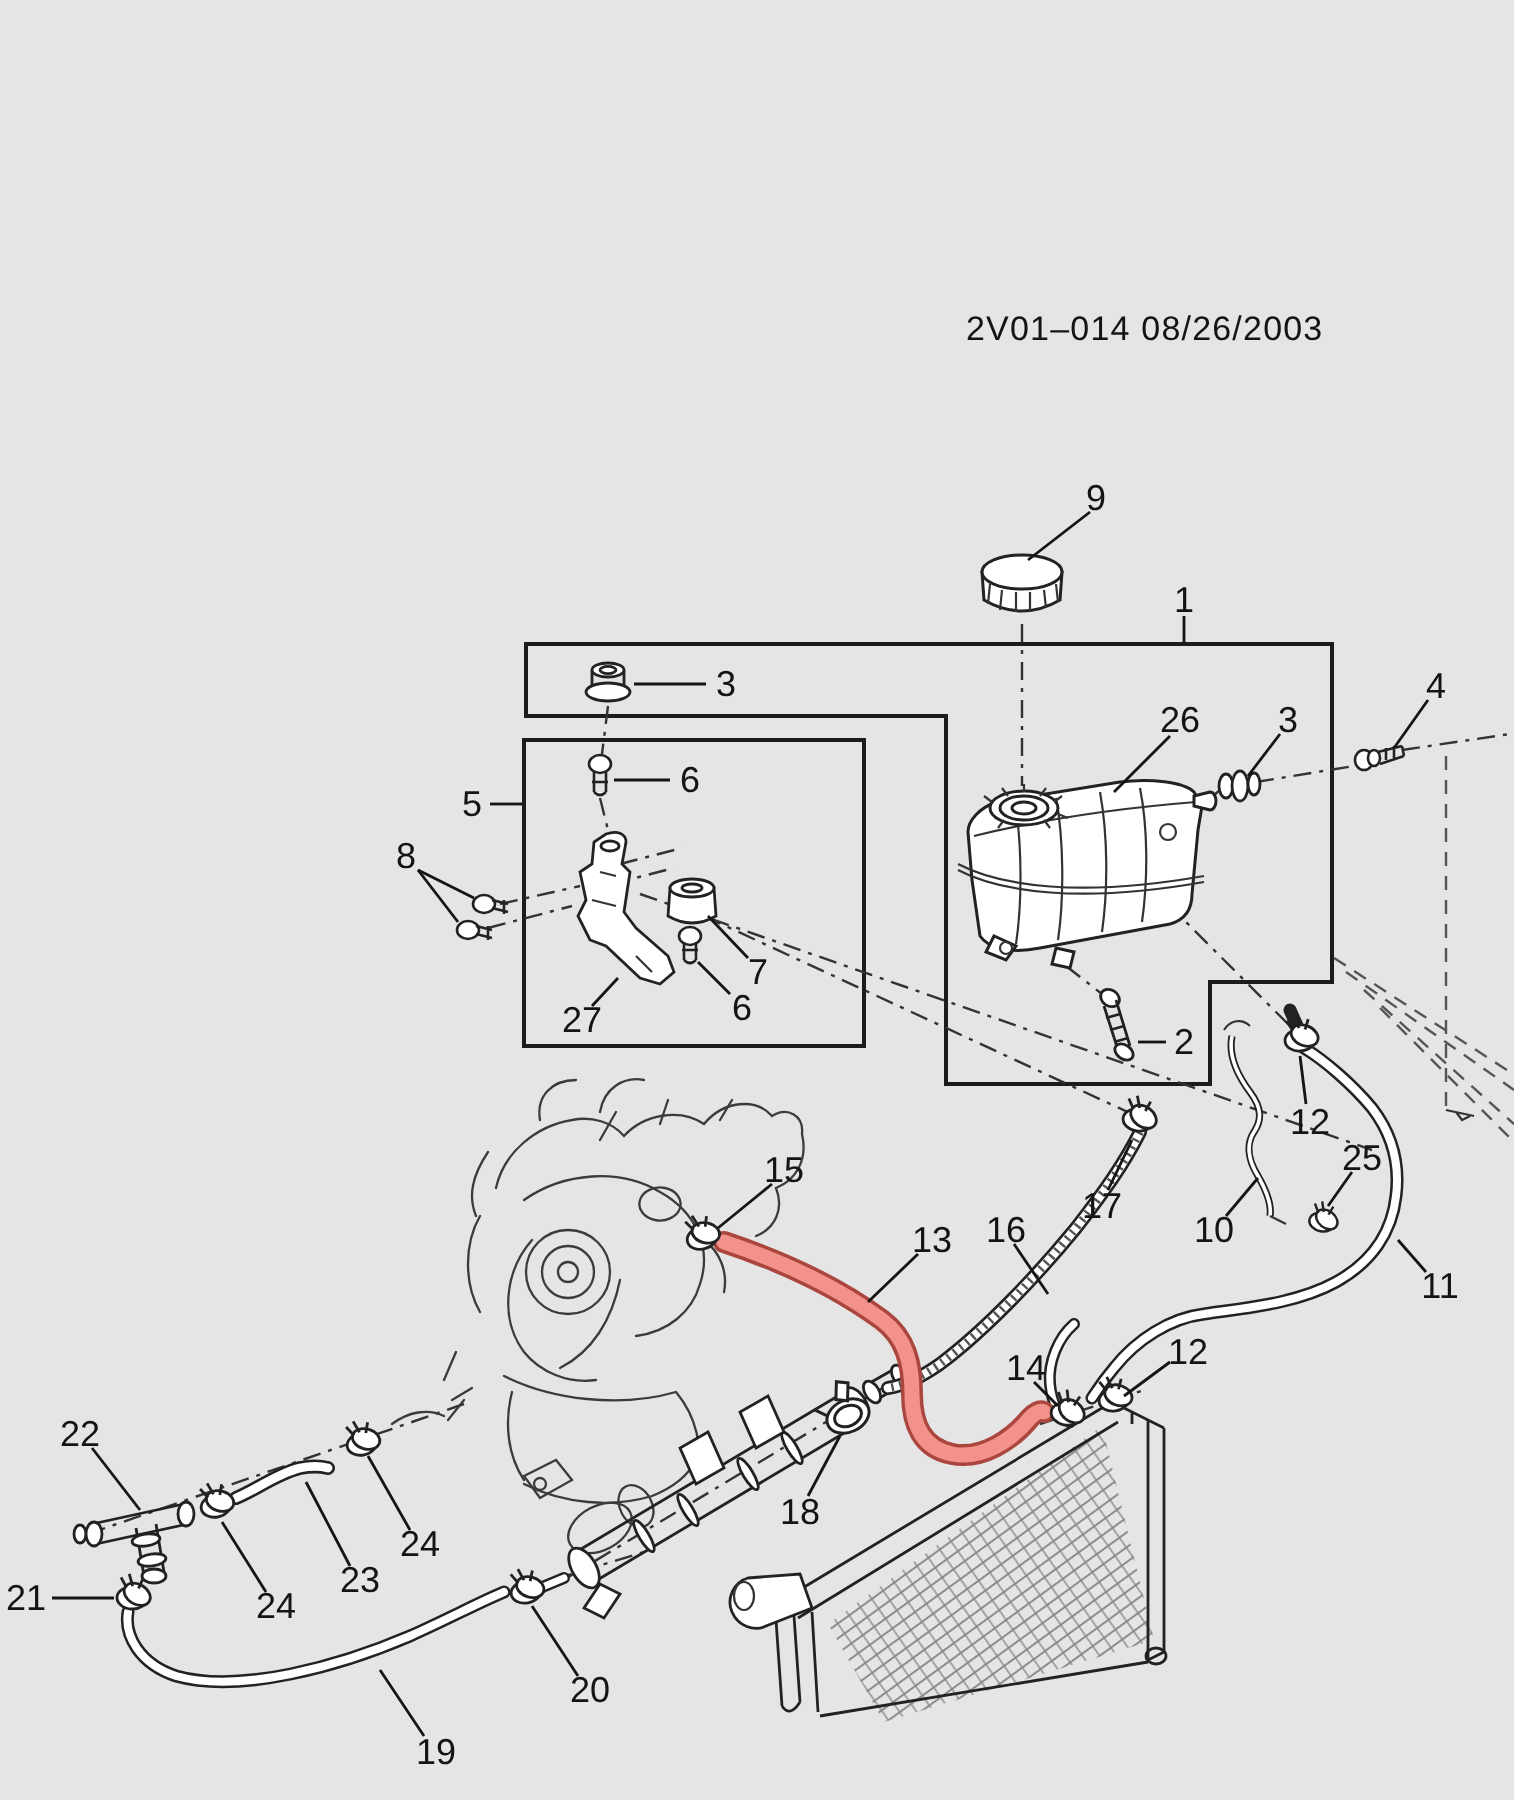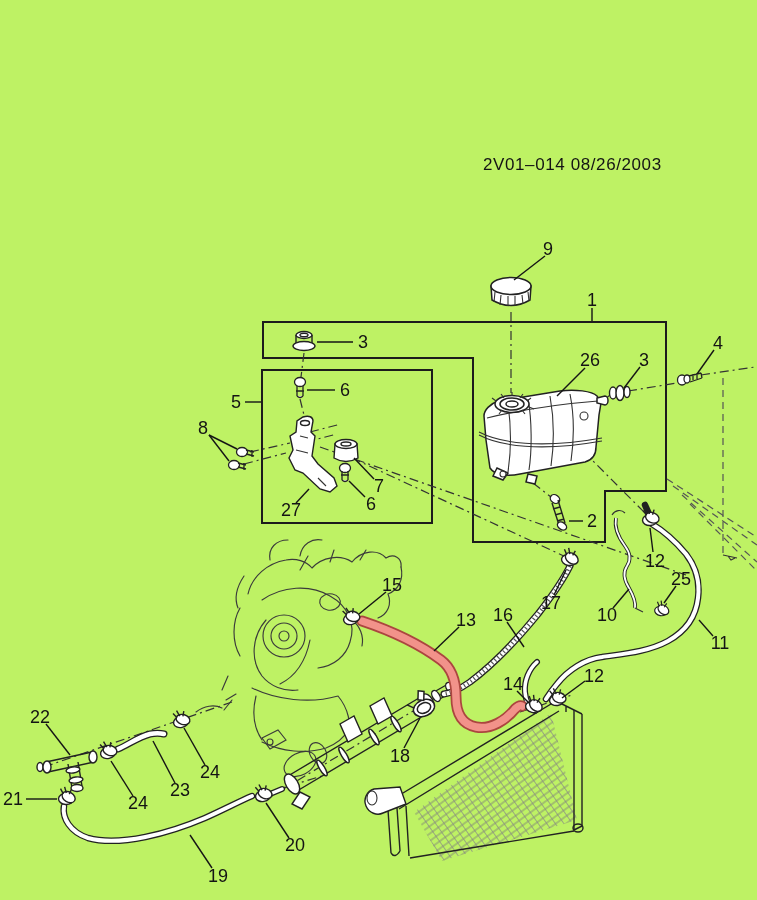--- a/index.html
+++ b/index.html
@@ -1,16 +1,16 @@
 <!DOCTYPE html>
 <html><head>
 <meta charset="utf-8">
 <style>
   html,body{margin:0;padding:0;background:#ffffff;}
-  .stage{position:relative;width:757px;height:900px;background:#bef264;overflow:hidden;}
+  .stage{position:relative;width:757px;height:900px;background:#e5e5e5;overflow:hidden;}
   svg text{font-family:"Liberation Sans",sans-serif;}
   .leader{stroke:#151515;stroke-width:1.4;fill:none;}
   #callouts text{font-size:18px;fill:#141414;text-anchor:middle;dominant-baseline:central;}
   .hdr{font-size:17px;fill:#141414;letter-spacing:.6px;}
   .box{fill:none;stroke:#1c1c1c;stroke-width:2;}
   .ln{fill:none;stroke:#222;stroke-width:1.4;}
   .thin{fill:none;stroke:#333;stroke-width:1.1;}
   .dash{fill:none;stroke:#333;stroke-width:1.2;stroke-dasharray:9 4 2 4;}
   .dash2{fill:none;stroke:#555;stroke-width:1.2;stroke-dasharray:7 5;}
   .eng{fill:none;stroke:#3b3b3b;stroke-width:1.15;stroke-linecap:round;}

